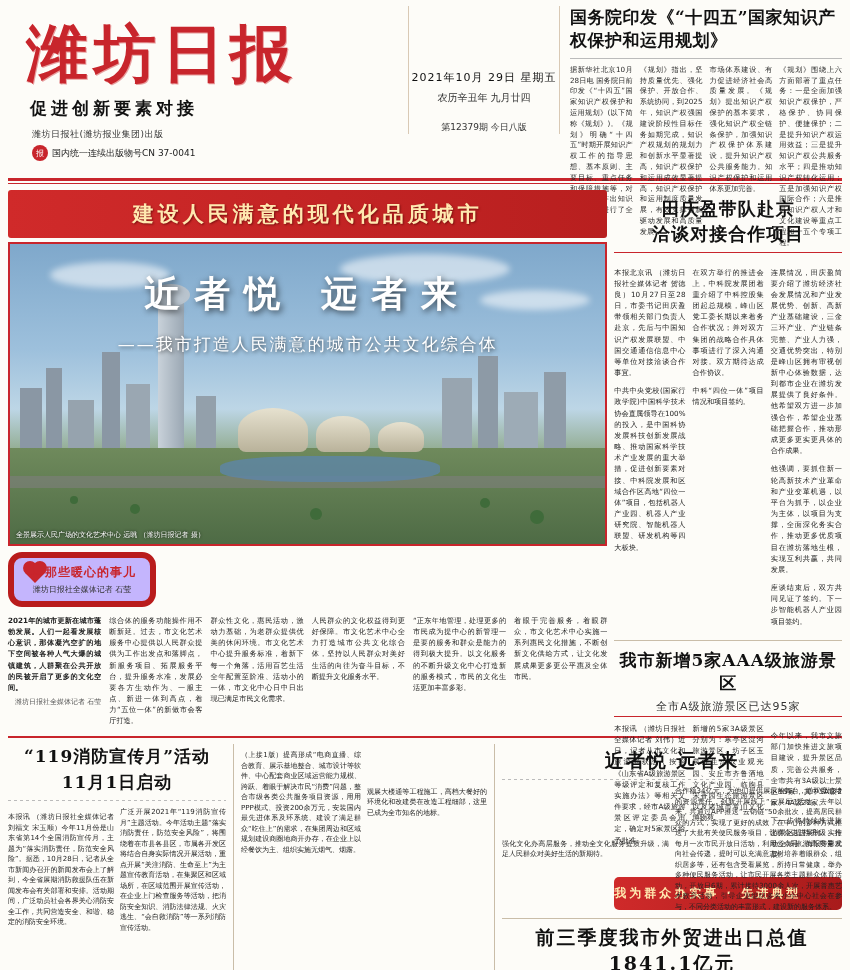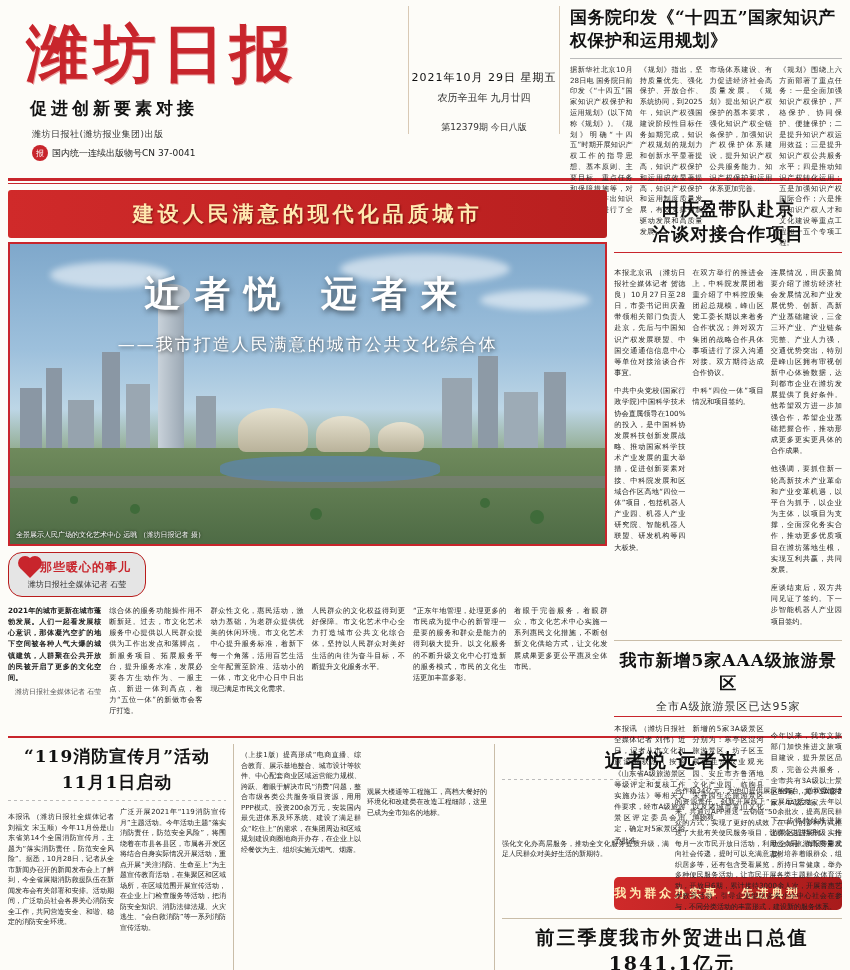--- a/index.html
+++ b/index.html
@@ -89,21 +89,21 @@
     font-family:"DejaVu Serif","Liberation Serif",serif;
     font-size:36px;font-weight:bold;color:#fff;letter-spacing:14px;
     text-shadow:2px 2px 6px rgba(0,0,0,.65);
   }
   .pt-sub{
     font-family:"DejaVu Serif","Liberation Serif",serif;
     font-size:17px;color:#fff;margin-top:14px;letter-spacing:2px;
     text-shadow:1px 1px 4px rgba(0,0,0,.7);
   }
   .photo-credit{position:absolute;left:6px;bottom:4px;font-size:7px;color:#fff;text-shadow:0 0 3px #000;}
-  .heart-box{background:#e5e5e5;border:1px solid #b91c1c;border-radius:14px;padding:6px 4px;text-align:center;}
+  .heart-box{background:#c4b5fd;border:6px solid #b91c1c;border-radius:14px;padding:6px 4px;text-align:center;}
   .heart-title{color:#c8252c;font-weight:bold;font-size:12px;letter-spacing:1px;}
   .heart-sub{font-size:8px;color:#333;margin-top:3px;}
   .heart-icon{display:inline-block;width:14px;height:14px;background:#c8252c;transform:rotate(-45deg);position:relative;vertical-align:middle;margin-right:3px;}
   .heart-icon:before,.heart-icon:after{content:"";position:absolute;width:14px;height:14px;background:#c8252c;border-radius:50%;}
   .heart-icon:before{top:-7px;left:0;}
   .heart-icon:after{left:7px;top:0;}
 
   .byline-strip{display:flex;align-items:center;gap:4px;font-size:8px;color:#333;margin-top:6px;}
 
   .main-cols{display:flex;gap:8px;margin-top:8px;}

